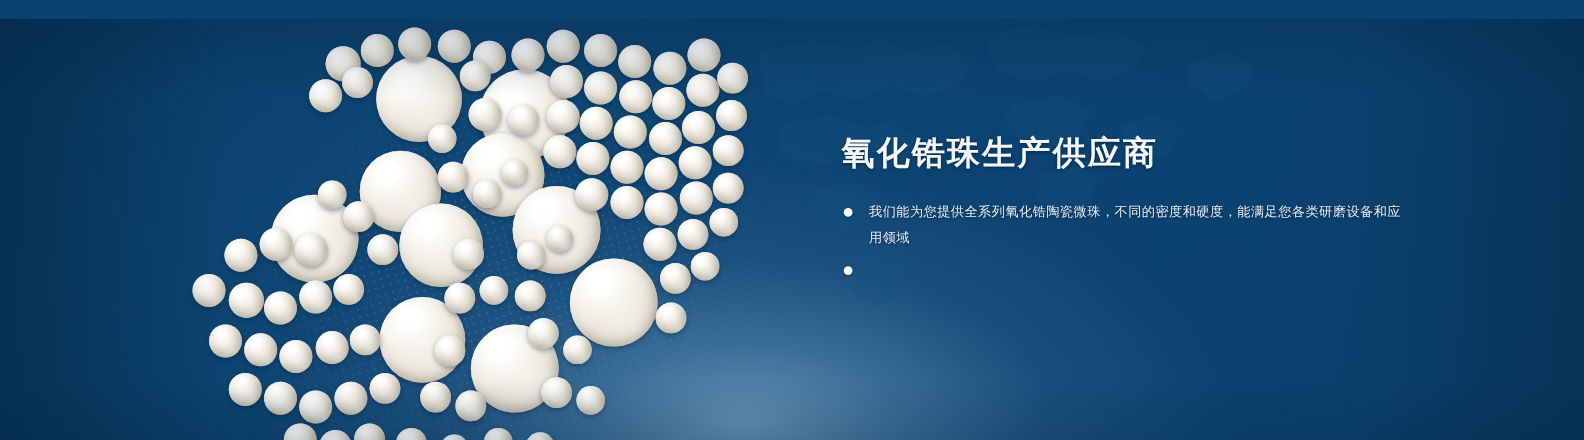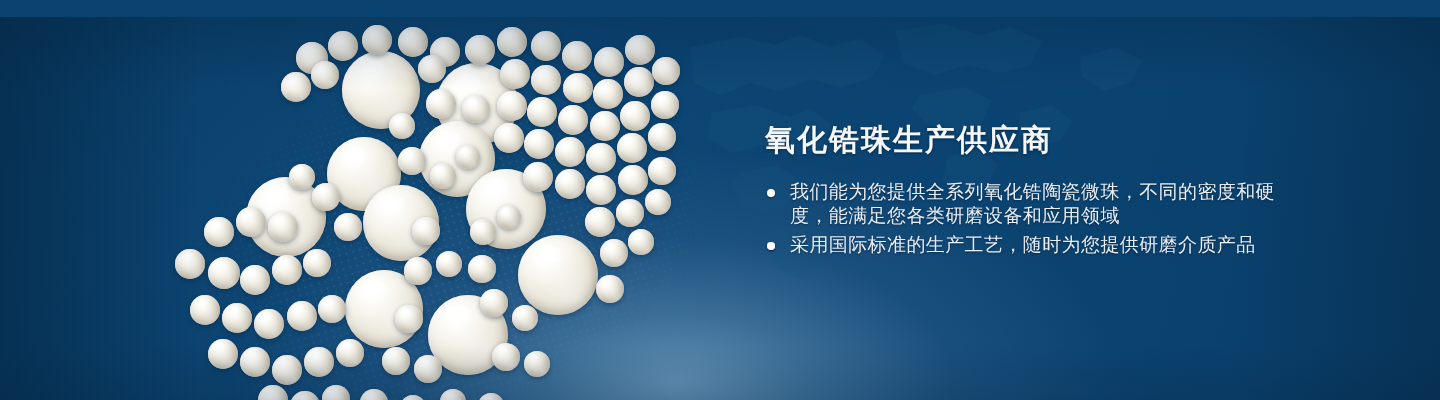--- a/index.html
+++ b/index.html
@@ -129,21 +129,21 @@
   }
   ul#bullets {
     list-style: none;
     margin: 0;
     padding: 0;
   }
   ul#bullets li {
     position: relative;
     padding-left: 27px;
     color: #e9eef3;
-    font-size: 19px;
+    font-size: 12px;
     line-height: 24px;
     letter-spacing: .4px;
     margin-bottom: 5px;
     text-shadow: 0 1px 2px rgba(2,24,46,0.55);
   }
   ul#bullets li .dot {
     position: absolute;
     left: 4px;
     top: 8px;
     width: 8px;
@@ -277,17 +277,16 @@
       <div class="bead" style="left: 478px; top: 376px; width: 26px; height: 26px;"></div>
     </div>
 
   <div class="bg-vignette"></div>
 
   <div id="copy">
     <h1 id="headline">氧化锆珠生产供应商</h1>
     <ul id="bullets">
         <li><span class="dot"></span><span>我们能为您提供全系列氧化锆陶瓷微珠，不同的密度和硬度，能满足您各类研磨设备和应用领域</span></li>
         <li><span class="dot"></span></li>
-        <li><span class="dot"></span><span>采用国际标准的生产工艺，随时为您提供研磨介质产品</span></li>
       </ul>
   </div>
 
 </div>
 
 </body></html>

